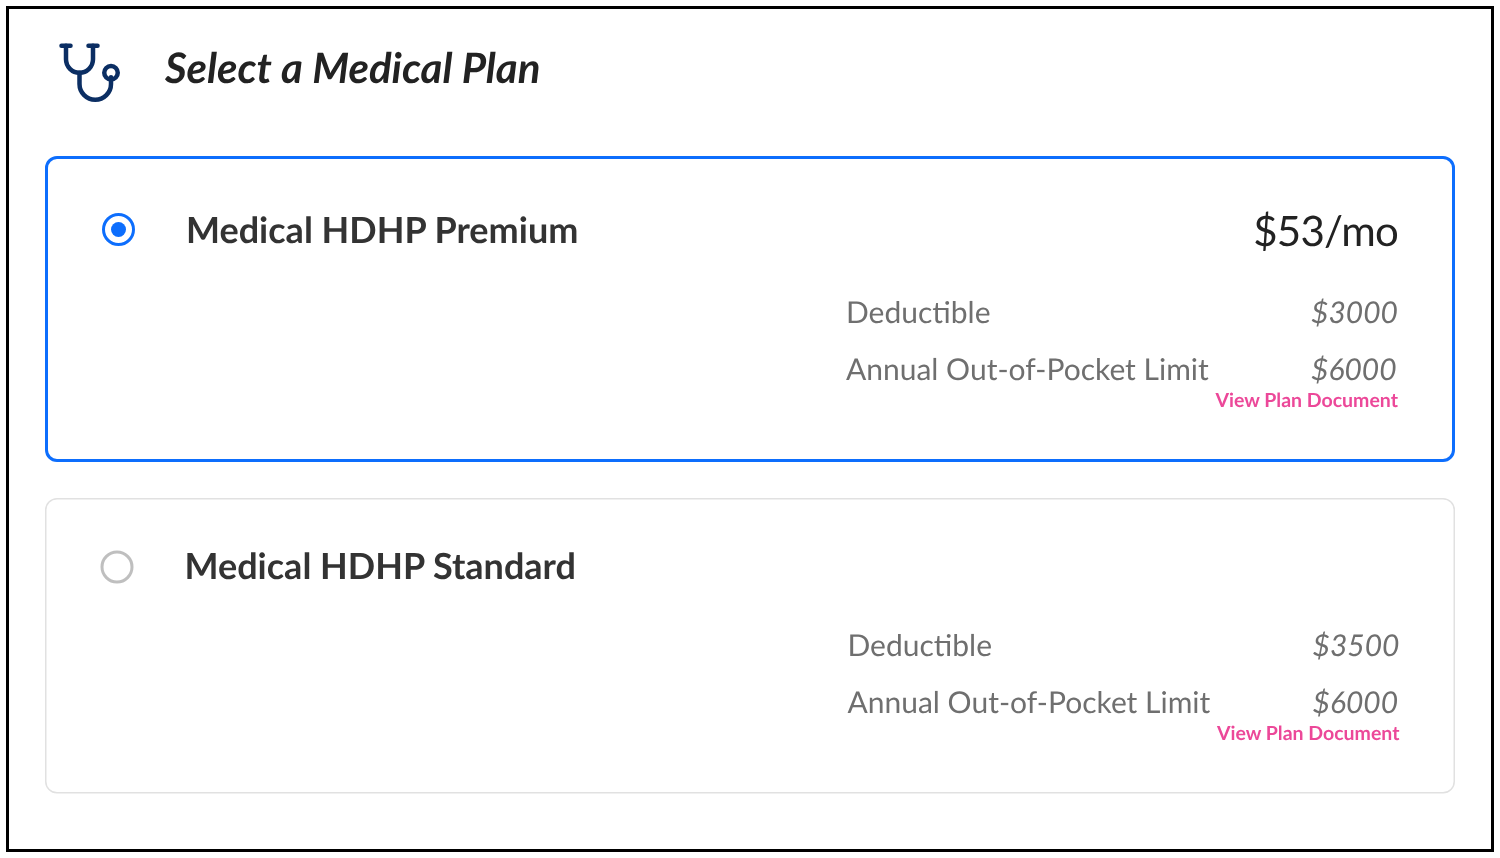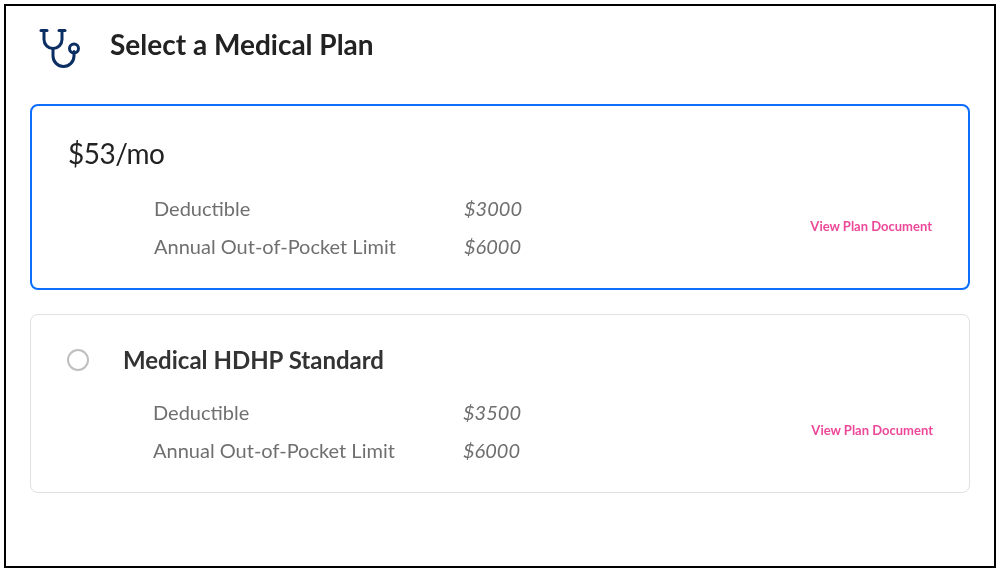--- a/index.html
+++ b/index.html
@@ -30,20 +30,21 @@
       display: flex;
       align-items: flex-start;
       justify-content: center;
     }
     .header h1 {
       font-size: 28px;
       font-weight: 700;
       color: #222;
       line-height: 1.2;
       padding-top: 2px;
+      font-style: italic;
     }
     .plan-card {
       border: 1px solid #e1e1e1;
       border-radius: 8px;
       padding: 30px 36px 30px 36px;
       margin-bottom: 24px;
       position: relative;
     }
     .plan-card.selected {
       border: 2px solid #0d6efd;
@@ -87,23 +88,24 @@
     }
     .plan-price {
       font-size: 28px;
       font-weight: 400;
       color: #222;
       letter-spacing: -0.5px;
     }
     .plan-body {
       display: flex;
       justify-content: space-between;
-      align-items: center;
+      align-items: flex-end;
       margin-top: 26px;
       padding-left: 86px;
+      flex-direction: column;
     }
     .details-table {
       display: grid;
       grid-template-columns: 300px auto;
       row-gap: 14px;
       column-gap: 10px;
       font-size: 20px;
       color: #6f6f6f;
     }
     .details-table .val {
@@ -133,20 +135,24 @@
         <path d="M36 6 h8"></path>
         <path d="M28 30 v10 a14 14 0 0 0 28 0 v-6"></path>
         <circle cx="56" cy="30" r="6"></circle>
       </svg>
     </div>
     <h1>Select a Medical Plan</h1>
   </div>
 
   <div class="plan-card selected">
     <div class="plan-top">
+      <div class="plan-top-left">
+        <div class="radio"></div>
+        <div class="plan-name">Medical HDHP Premium</div>
+      </div>
       <div class="plan-price">$53/mo</div>
     </div>
     <div class="plan-body">
       <div class="details-table">
         <div>Deductible</div>
         <div class="val">$3000</div>
         <div>Annual Out-of-Pocket Limit</div>
         <div class="val">$6000</div>
       </div>
       <a class="view-link">View Plan Document</a>

